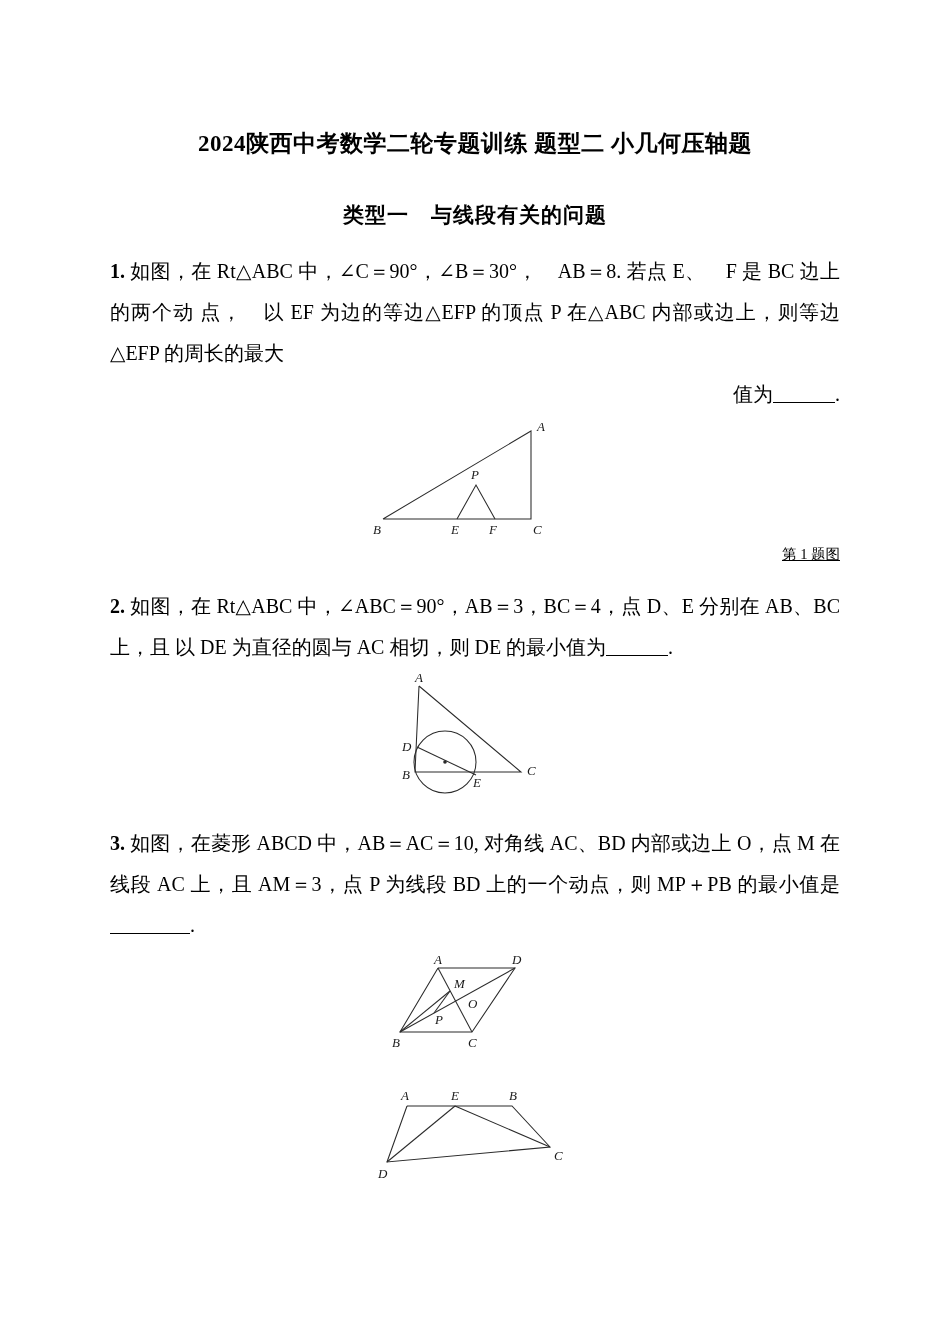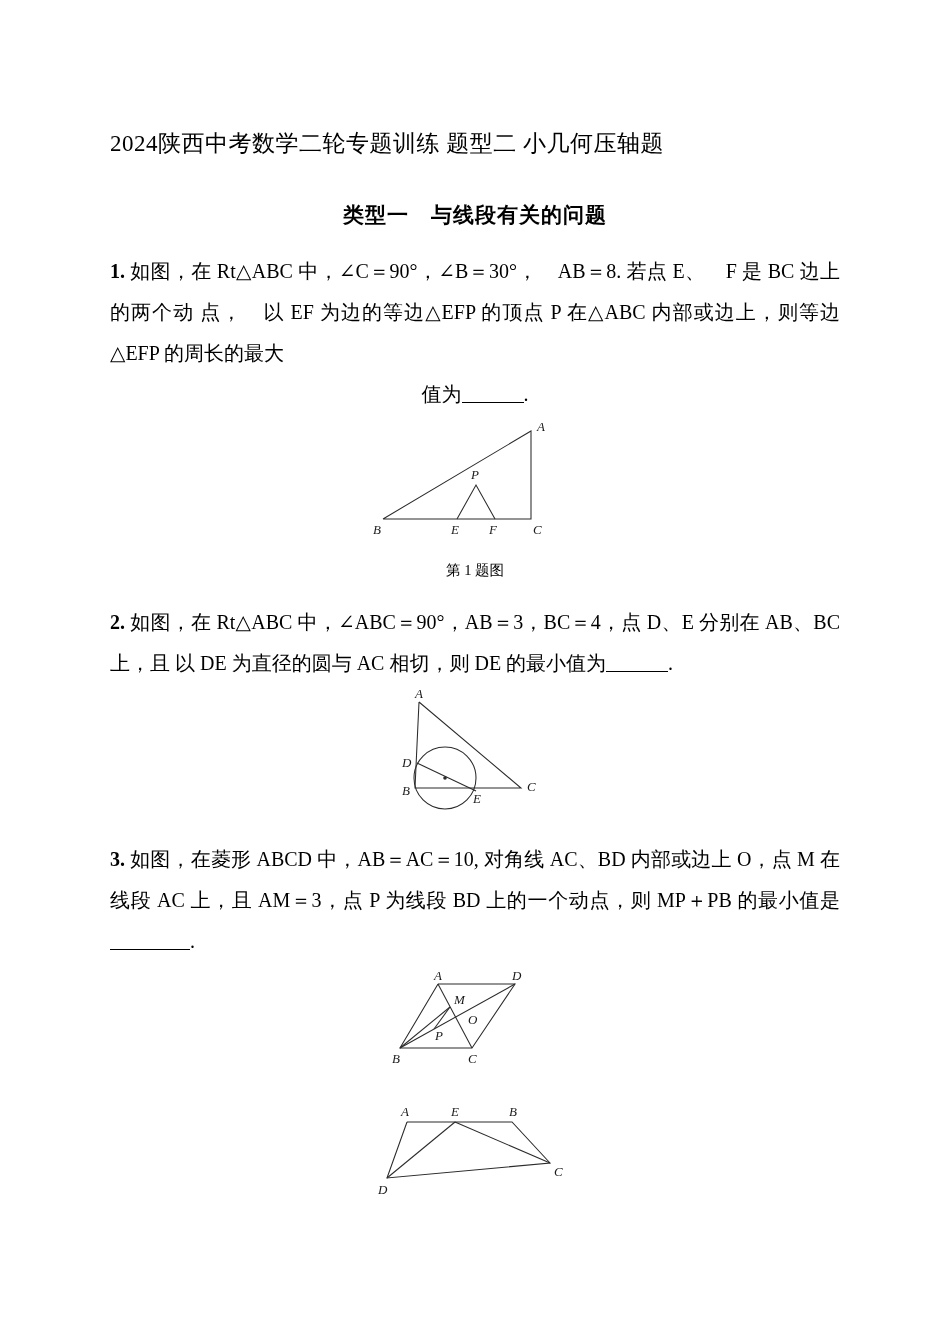--- a/index.html
+++ b/index.html
@@ -16,23 +16,23 @@
     overflow: hidden;
   }
   .page {
     width: 950px;
     height: 1344px;
     box-sizing: border-box;
     padding: 0 110px;
     position: relative;
   }
   .doc-title {
-    text-align: left;
+    text-align: center;
     font-size: 23px;
-    font-weight: normal;
+    font-weight: bold;
     letter-spacing: 0.5px;
     margin: 0;
     padding-top: 128px;
     font-family: "Liberation Serif", "DejaVu Serif", serif;
   }
   .section-title {
     text-align: center;
     font-size: 21px;
     font-weight: bold;
     margin: 0;
@@ -61,38 +61,39 @@
     vertical-align: -2px;
   }
   .blank.wide {
     width: 80px;
   }
   .fig-wrap {
     text-align: center;
     margin: 4px 0 0 0;
   }
   .fig-caption {
-    text-align: center;
+    text-align: right;
     font-size: 14.5px;
-    margin-top: 18px;
-    font-family: "Liberation Serif", "DejaVu Serif", serif;
+    margin-top: 2px;
+    font-family: "Liberation Serif", "DejaVu Serif", serif;
+    text-decoration: underline;
   }
   svg text {
     font-family: "Liberation Serif", "DejaVu Serif", serif;
     font-style: italic;
     font-size: 13px;
     fill: #1a1a1a;
   }
   svg line, svg polyline, svg path, svg circle.shape {
     stroke: #2b2b2b;
     stroke-width: 1.05;
     fill: none;
   }
   .center-line {
-    text-align: center;
+    text-align: right;
   }
 </style>
 </head>
 <body>
 
 <div class="page">
 
   <h1 class="doc-title">2024陕西中考数学二轮专题训练 题型二 小几何压轴题</h1>
 
   <h2 class="section-title">类型一　与线段有关的问题</h2>

